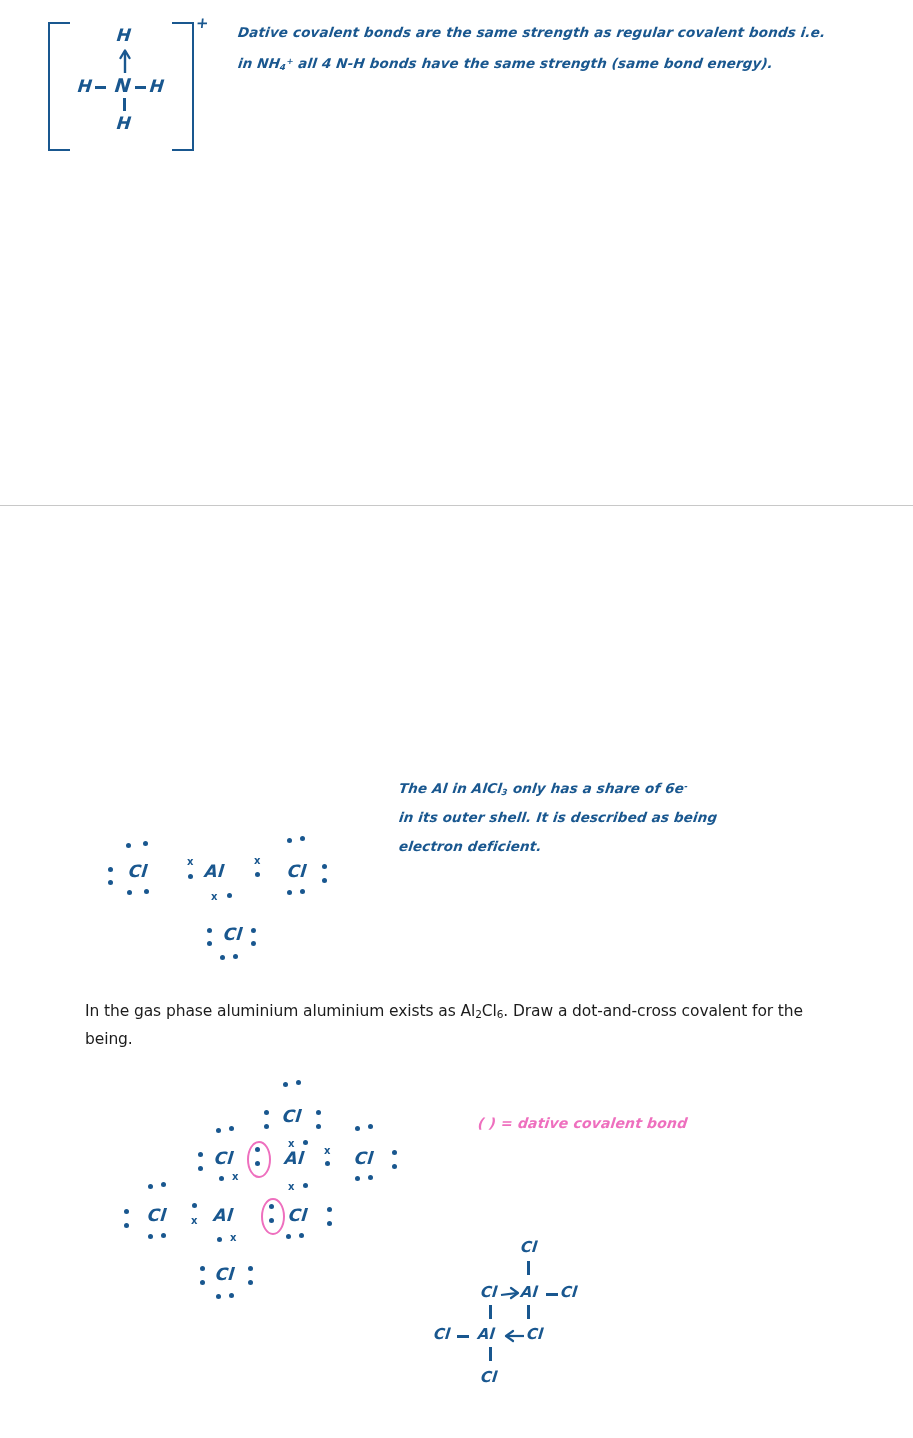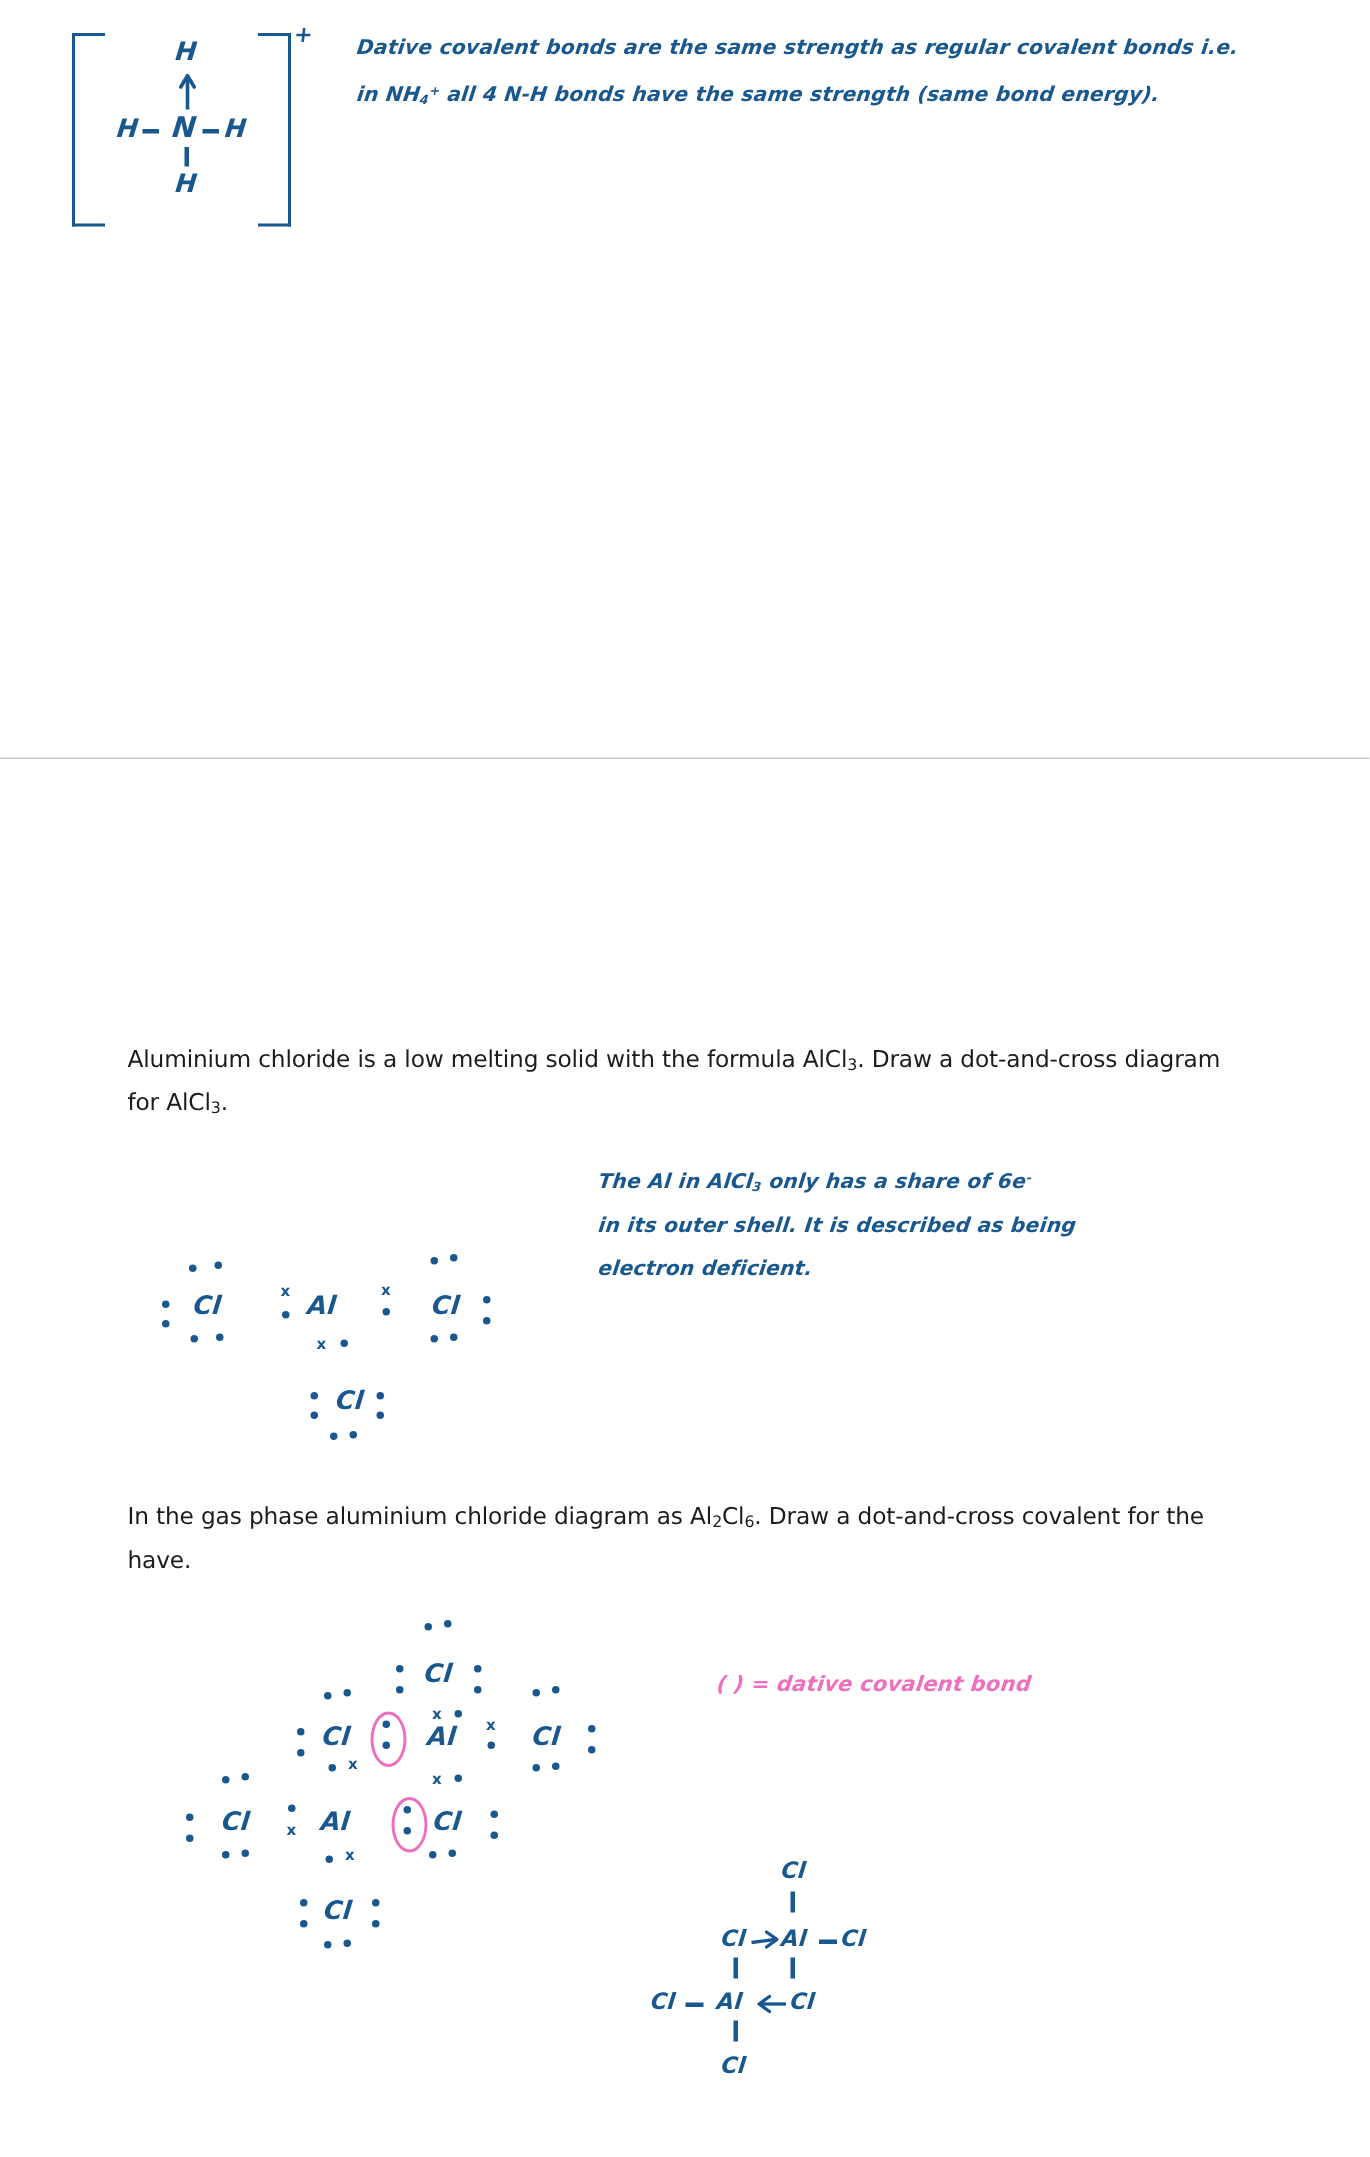--- a/index.html
+++ b/index.html
@@ -134,24 +134,20 @@
     <div class="atom" style="left:117px; top:113px;">H</div>
   </div>
 
   <div class="hand note" style="left:238px; top:24px;">Dative covalent bonds are the same strength as regular covalent bonds i.e.</div>
   <div class="hand note" style="left:238px; top:55px;">
     <span>in NH</span><sub>4</sub><sup>+</sup><span> all 4 N-H bonds have the same strength (same bond energy).</span>
   </div>
 
   <div class="divider" style="top:505px;"></div>
 
-  <div class="qtext" style="left:85px; top:694px; width:740px;">
-    <span>Aluminium chloride is a low melting solid with the formula AlCl</span><sub>3</sub><span>. Draw a dot-and-cross</span>
-    <span>diagram for AlCl</span><sub>3</sub><span>.</span>
-  </div>
 
   <div class="hand note" style="left:399px; top:780px;">
     <span>The Al in AlCl</span><sub>3</sub><span> only has a share of  6e</span><sup>-</sup>
   </div>
   <div class="hand note" style="left:399px; top:809px;">in its outer shell. It is described as being</div>
   <div class="hand note" style="left:399px; top:838px;">electron deficient.</div>
 
   <div>
 
     <div class="atom" style="left:129px; top:861px;">Cl</div>
@@ -184,22 +180,22 @@
     <div class="atom" style="left:224px; top:924px;">Cl</div>
     <div class="dot" style="left:207px; top:928px;"></div>
     <div class="dot" style="left:207px; top:941px;"></div>
     <div class="dot" style="left:251px; top:928px;"></div>
     <div class="dot" style="left:251px; top:941px;"></div>
     <div class="dot" style="left:220px; top:955px;"></div>
     <div class="dot" style="left:233px; top:954px;"></div>
   </div>
 
   <div class="qtext" style="left:85px; top:999px; width:760px;">
-    <span>In the gas phase aluminium chloride diagram as Al</span><sub>2</sub><span>Cl</span><sub>6</sub><span>. Draw a dot-and-cross covalent for the</span>
-    <span>have.</span>
+    <span>In the gas phase aluminium aluminium exists as Al</span><sub>2</sub><span>Cl</span><sub>6</sub><span>. Draw a dot-and-cross covalent for the</span>
+    <span>being.</span>
   </div>
 
   <div>
 
     <div class="atom" style="left:283px; top:1106px;">Cl</div>
     <div class="dot" style="left:283px; top:1082px;"></div>
     <div class="dot" style="left:296px; top:1080px;"></div>
     <div class="dot" style="left:264px; top:1110px;"></div>
     <div class="dot" style="left:264px; top:1124px;"></div>
     <div class="dot" style="left:316px; top:1110px;"></div>

